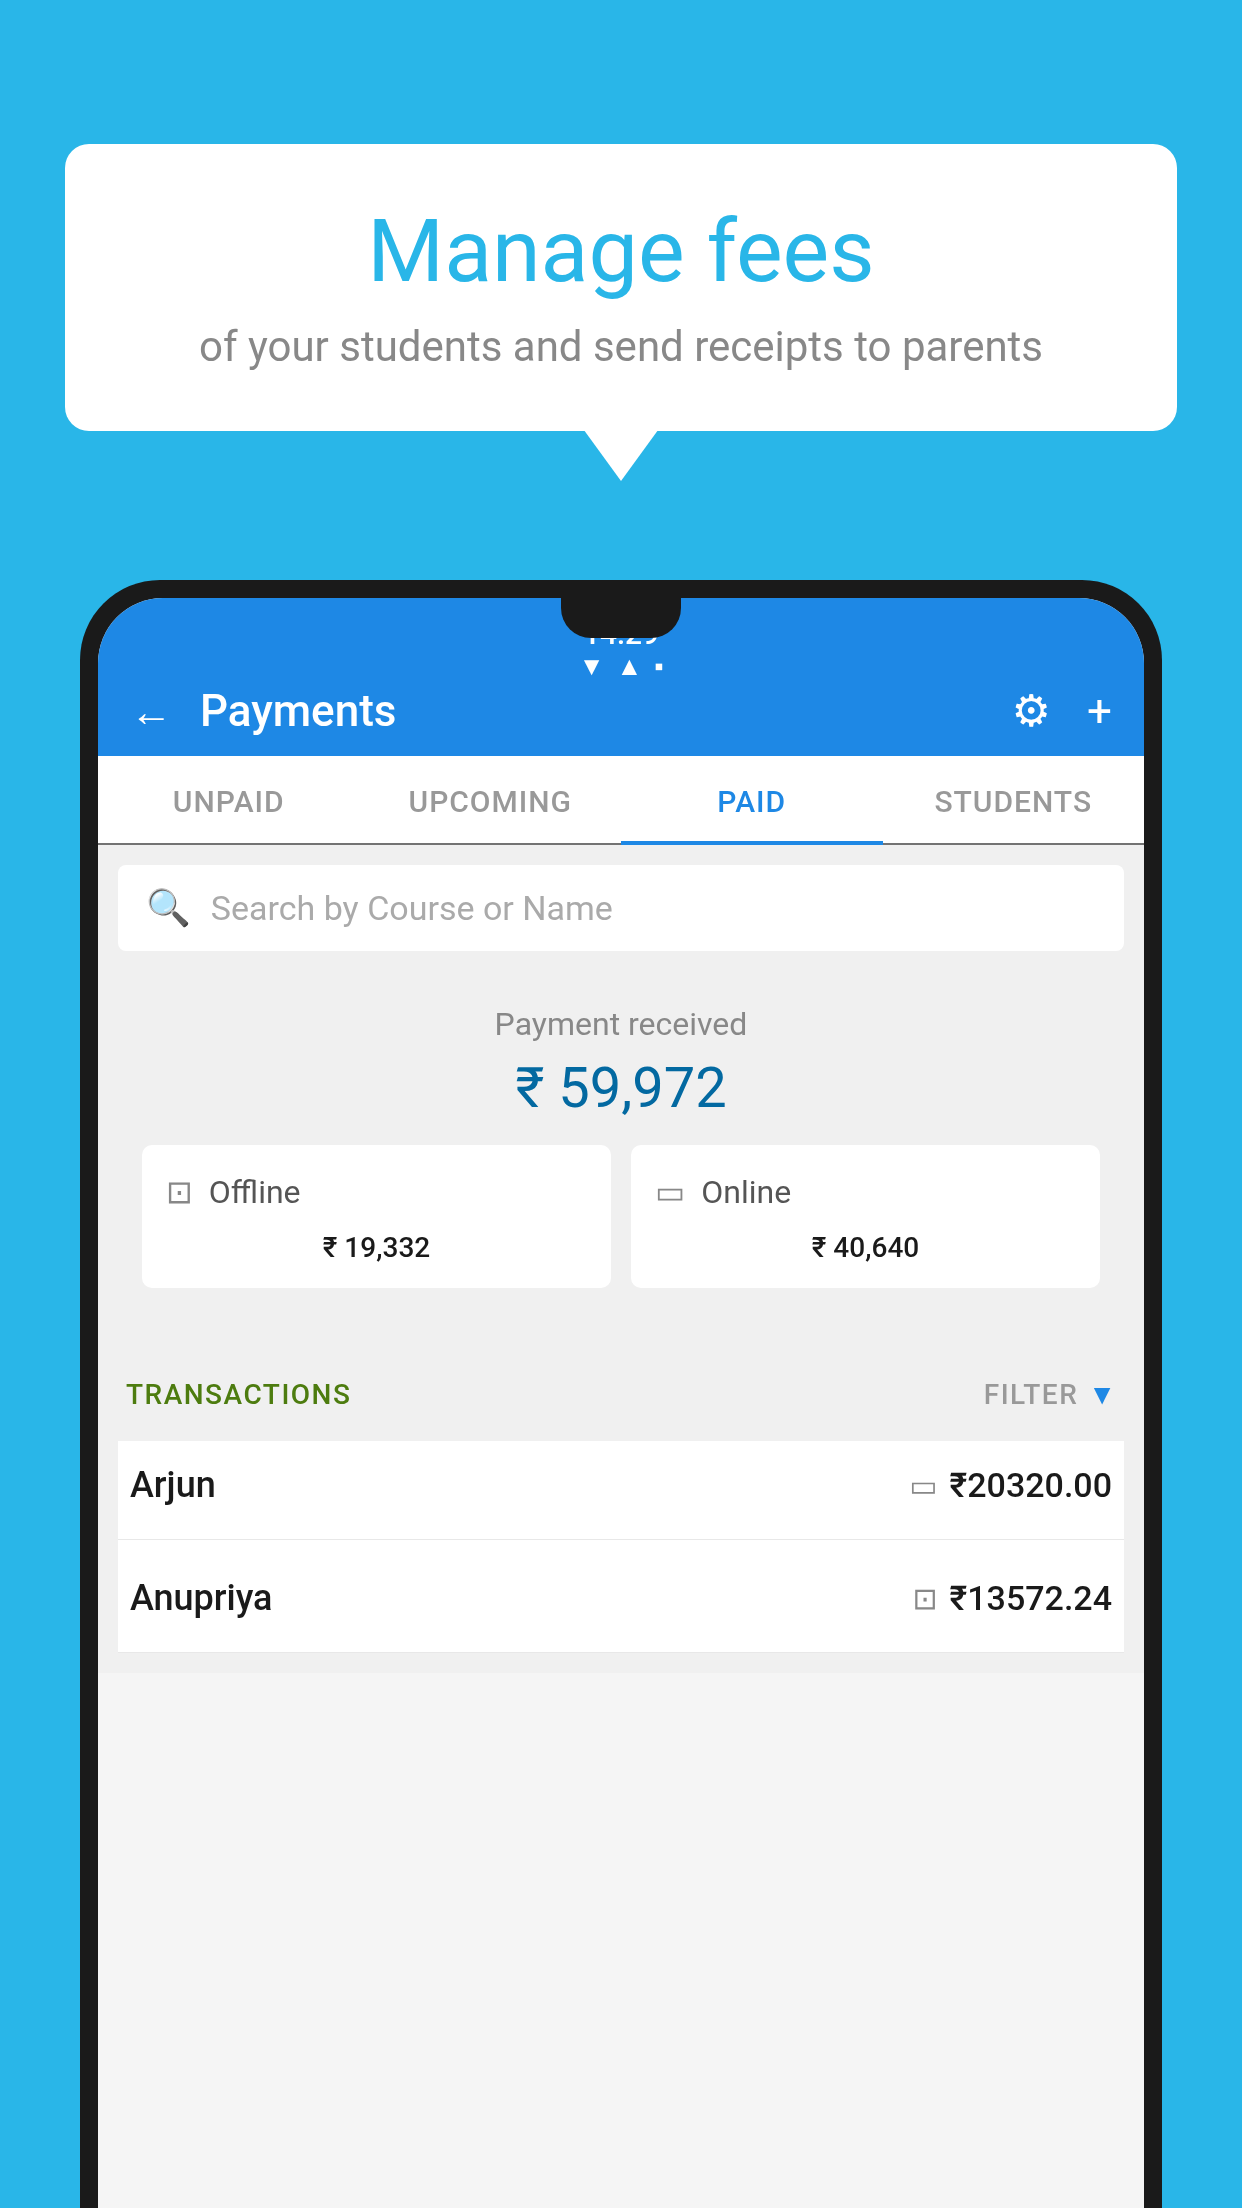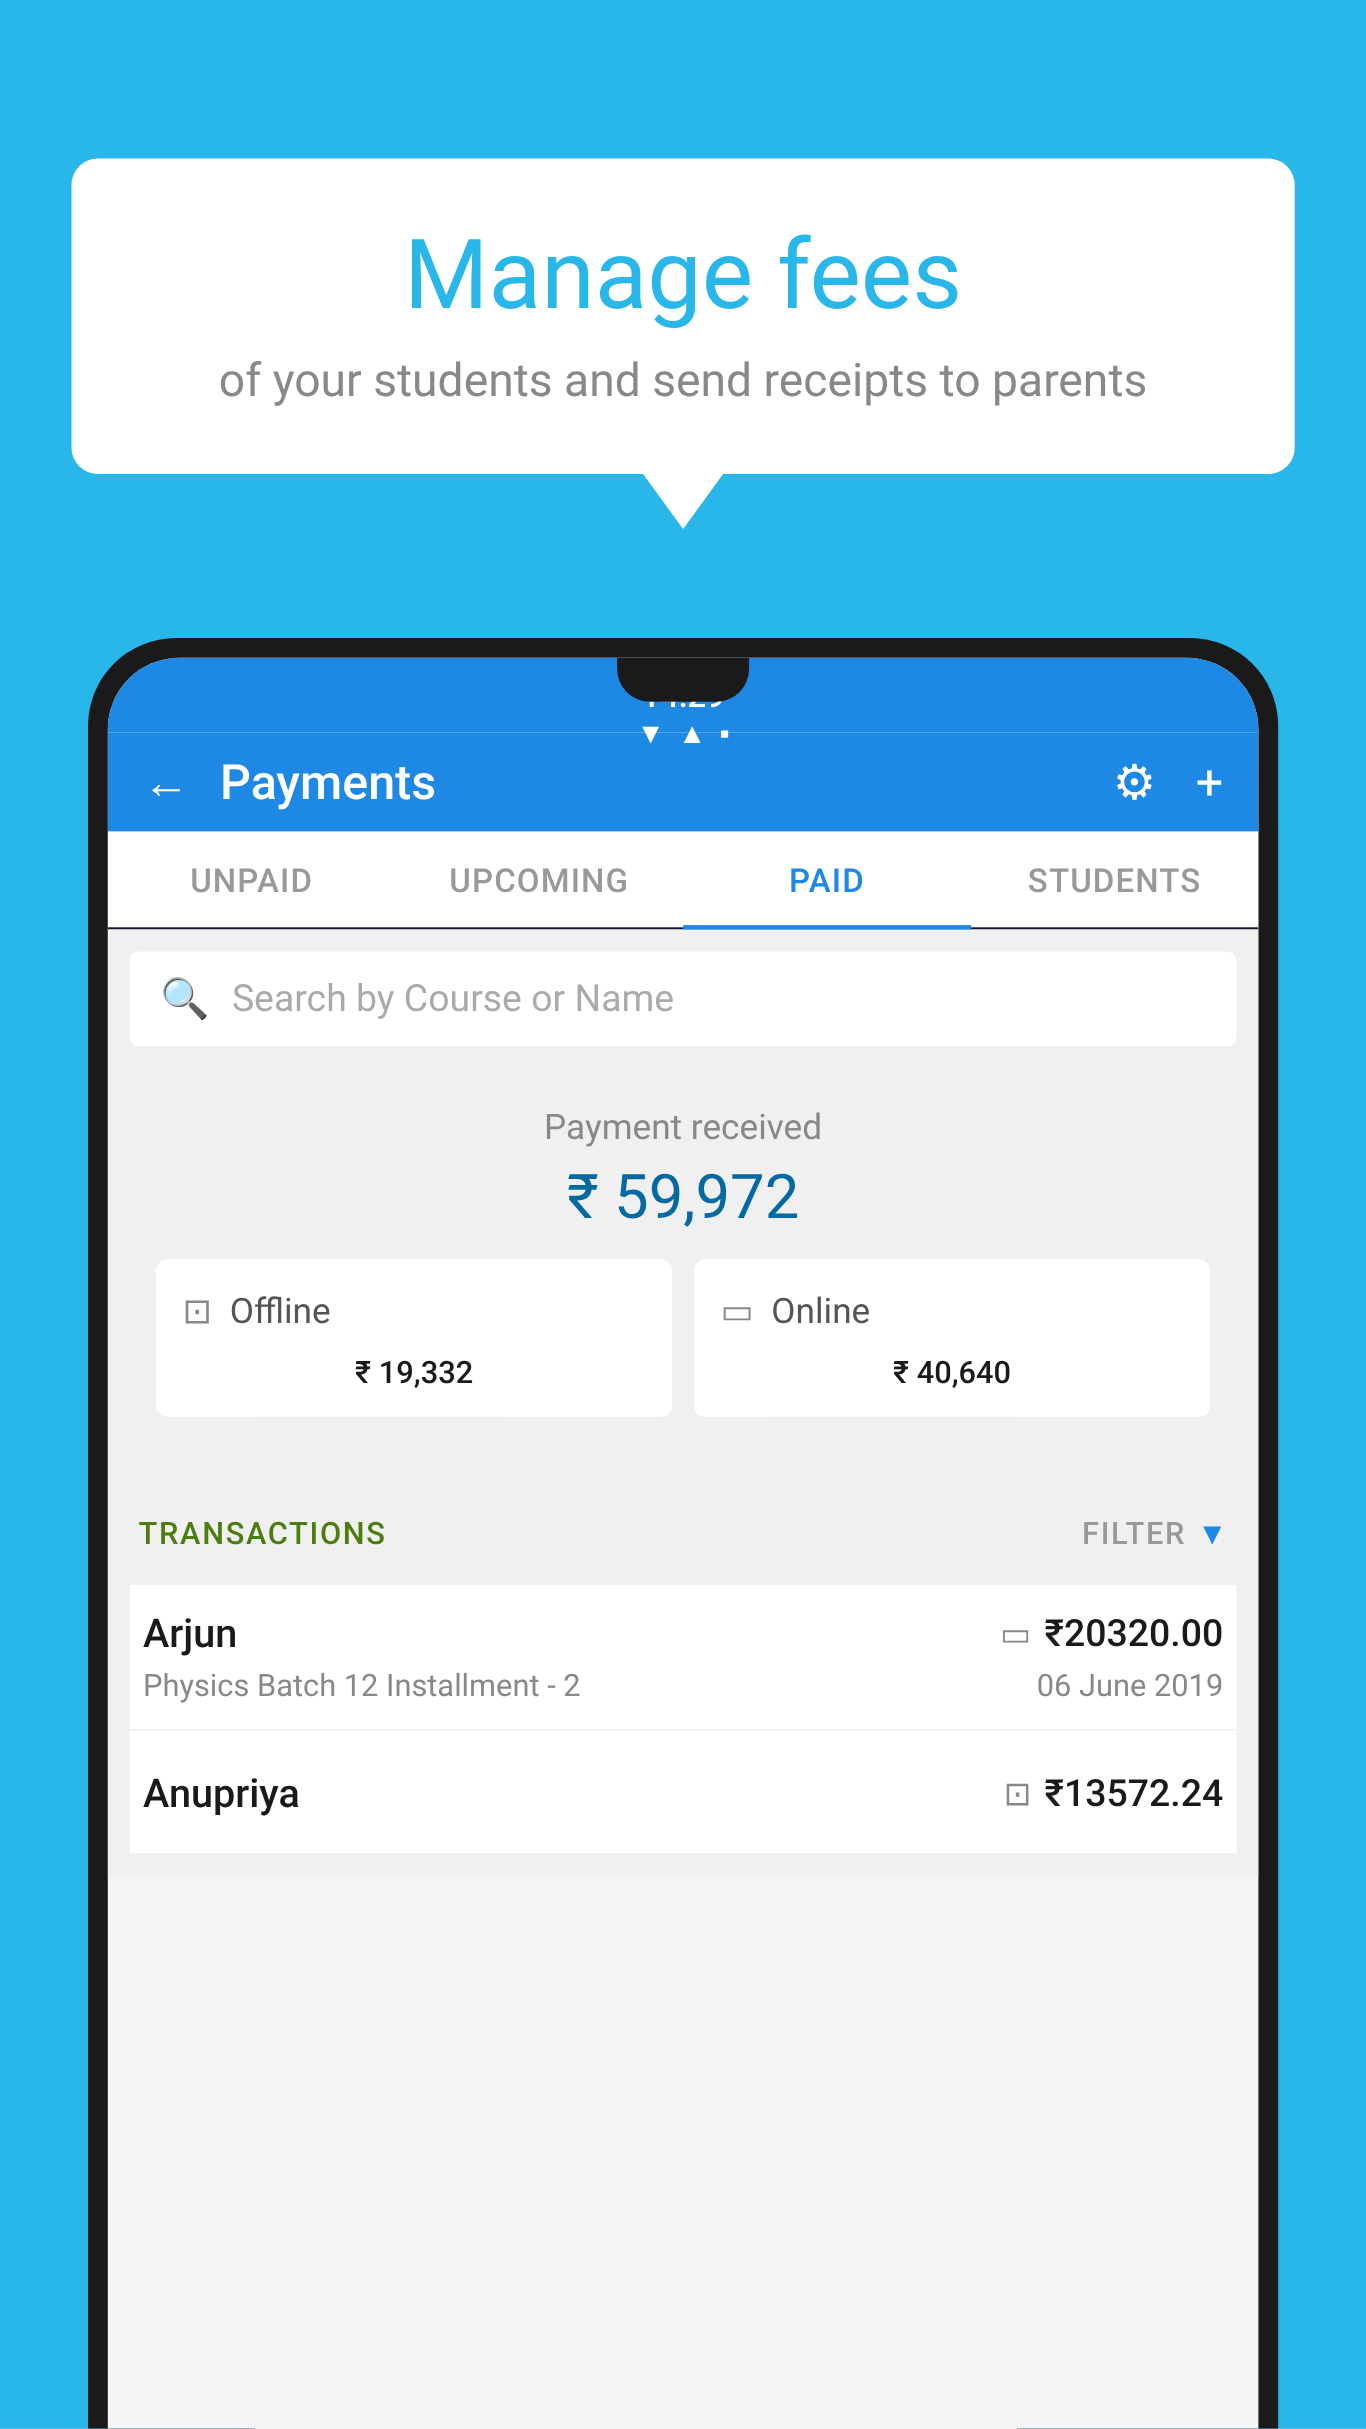--- a/index.html
+++ b/index.html
@@ -153,21 +153,21 @@
     .gear-icon, .plus-icon {
       color: white;
       font-size: 44px;
       cursor: pointer;
     }
 
     
     .tabs {
       background: white;
       display: flex;
-      border-bottom: 2px solid #0f172a;
+      border-bottom: 2px solid #737373;
     }
 
     .tab {
       flex: 1;
       text-align: center;
       padding: 28px 10px 24px;
       font-size: 30px;
       font-weight: 500;
       color: #999;
       letter-spacing: 1px;
@@ -458,24 +458,20 @@
         <div class="transaction-list">
 
           <div class="transaction-item">
             <div class="transaction-top">
               <span class="transaction-name">Arjun</span>
               <div class="transaction-amount-container">
                 <span class="transaction-payment-icon">▭</span>
                 <span class="transaction-amount">₹20320.00</span>
               </div>
             </div>
-            <div class="transaction-bottom">
-              <span class="transaction-course">Physics Batch 12 Installment - 2</span>
-              <span class="transaction-date">06 June 2019</span>
-            </div>
           </div>
 
           <div class="transaction-item">
             <div class="transaction-top">
               <span class="transaction-name">Anupriya</span>
               <div class="transaction-amount-container">
                 <span class="transaction-payment-icon">⊡</span>
                 <span class="transaction-amount">₹13572.24</span>
               </div>
             </div>

